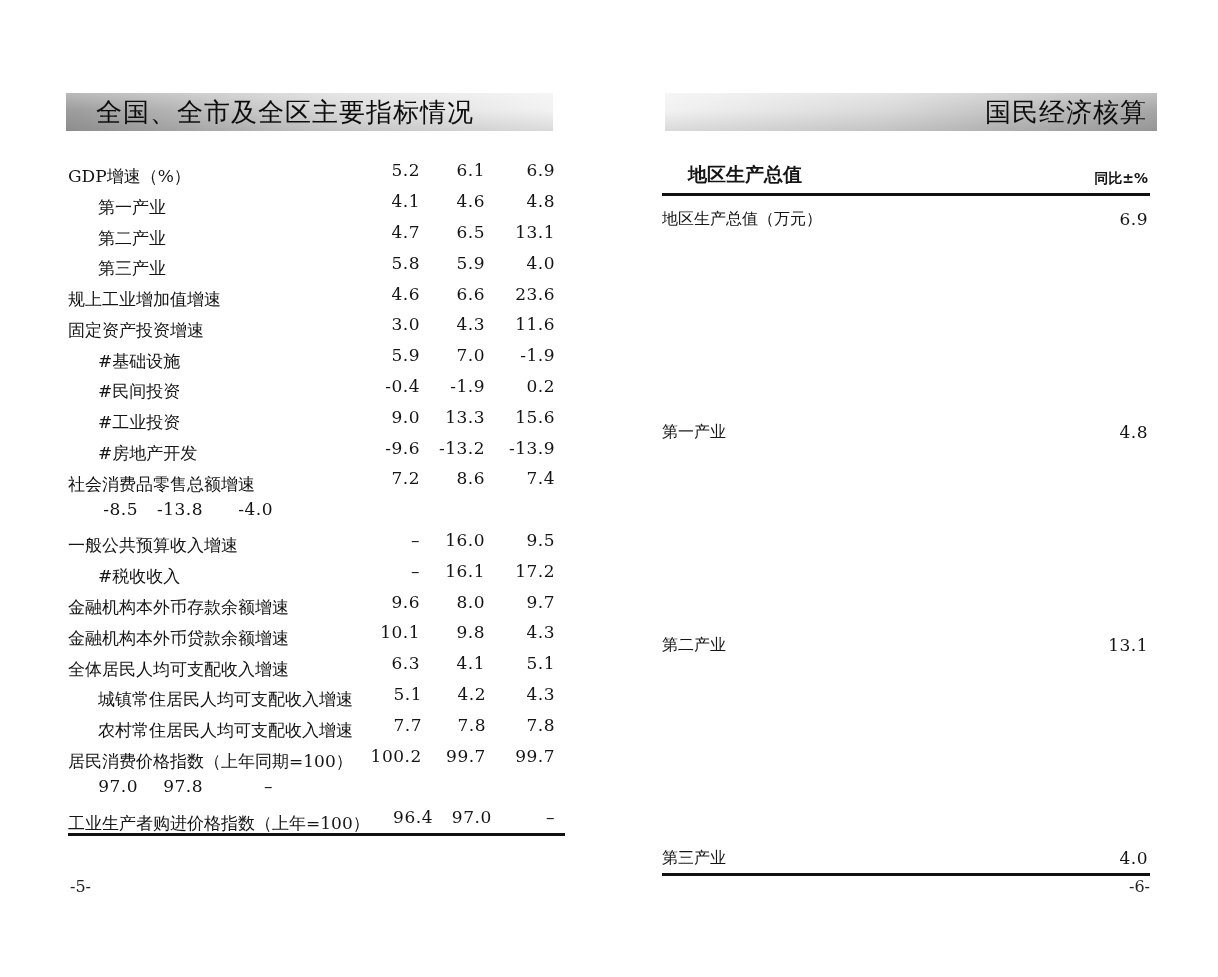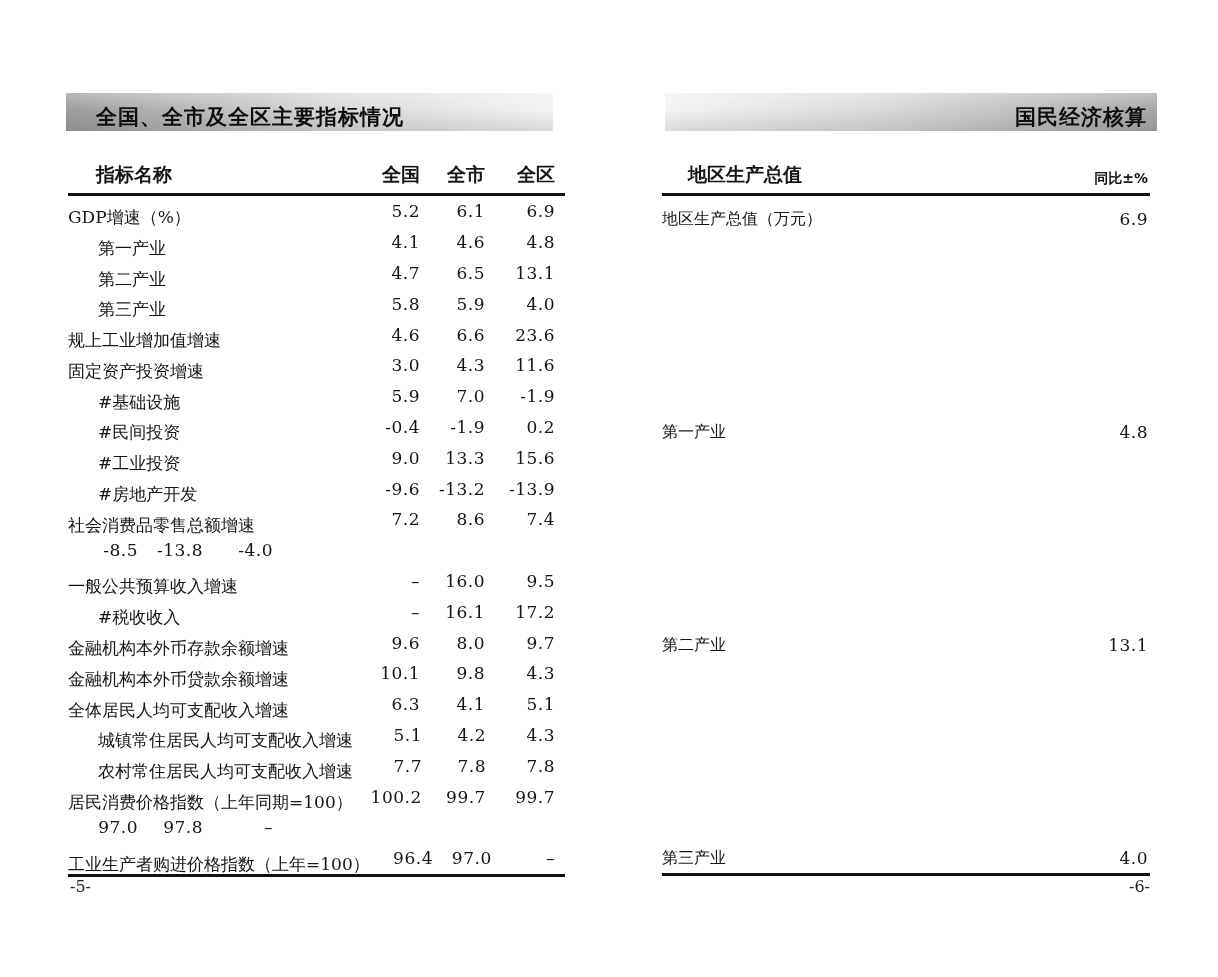--- a/index.html
+++ b/index.html
@@ -7,23 +7,23 @@
     width:1218px;height:977px;
     background:#ffffff;
     position:relative;
     font-family:"DejaVu Serif","Liberation Serif",serif;
     color:#151515;
     overflow:hidden;
   }
   
   .hbar{
     position:absolute;top:93px;height:38px;
-    display:flex;align-items:flex-end;
+    display:flex;align-items:center;
     font-family:"DejaVu Sans","Liberation Sans",sans-serif;
-    font-weight:bold;font-size:21px;color:#0d0d0d;
+    font-weight:normal;font-size:26px;color:#0d0d0d;
     letter-spacing:1px;
   }
   .hbar-left{
     left:66px;width:487px;
     background:
       linear-gradient(to bottom, rgba(255,255,255,.30), rgba(255,255,255,0) 45%, rgba(0,0,0,.10)),
       linear-gradient(to right,#9c9c9c,#d9d9d9 55%,#f2f2f2);
     padding-left:30px;box-sizing:border-box;
   }
   .hbar-right{
@@ -84,26 +84,20 @@
   .pnum-right{right:68px;}
 </style>
 </head>
 <body>
 
 <div class="hbar hbar-left">
   <span>全国、全市及全区主要指标情况</span>
 </div>
 
 <div class="ltable">
-  <div class="thead">
-    <div class="th-name">指标名称</div>
-    <div class="cv c1">全国</div>
-    <div class="cv c2">全市</div>
-    <div class="cv c3">全区</div>
-  </div>
   <div class="tbody">
       <div class="t-row">
         <div class="t-label">GDP增速（%）</div>
         <div class="cv c1">5.2</div>
         <div class="cv c2">6.1</div>
         <div class="cv c3">6.9</div>
       </div>
       <div class="t-row">
         <div class="t-label ind">第一产业</div>
         <div class="cv c1">4.1</div>

